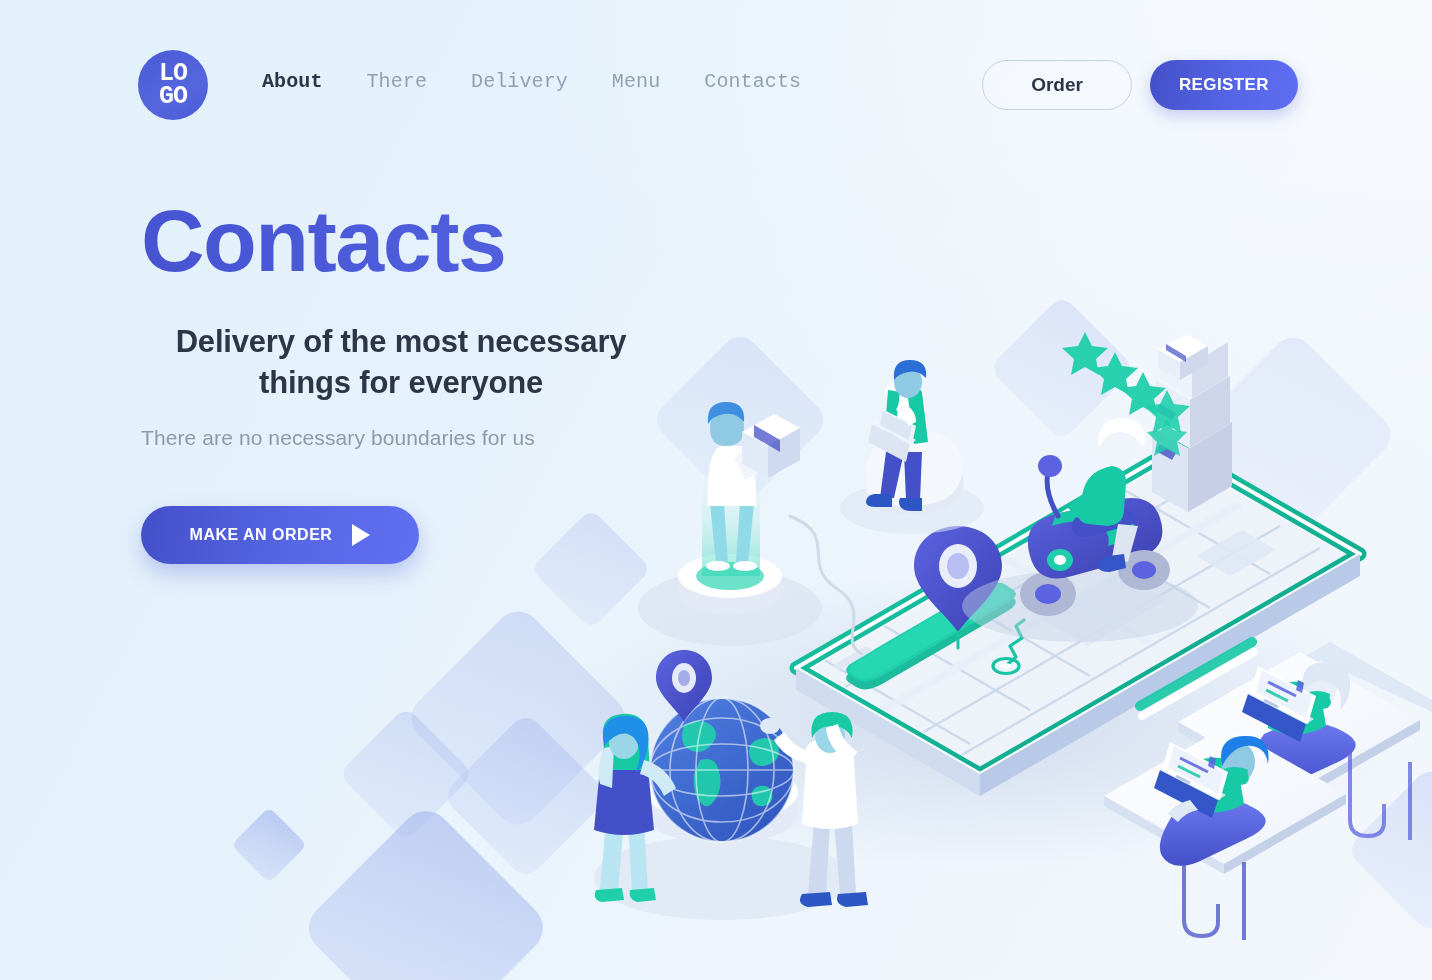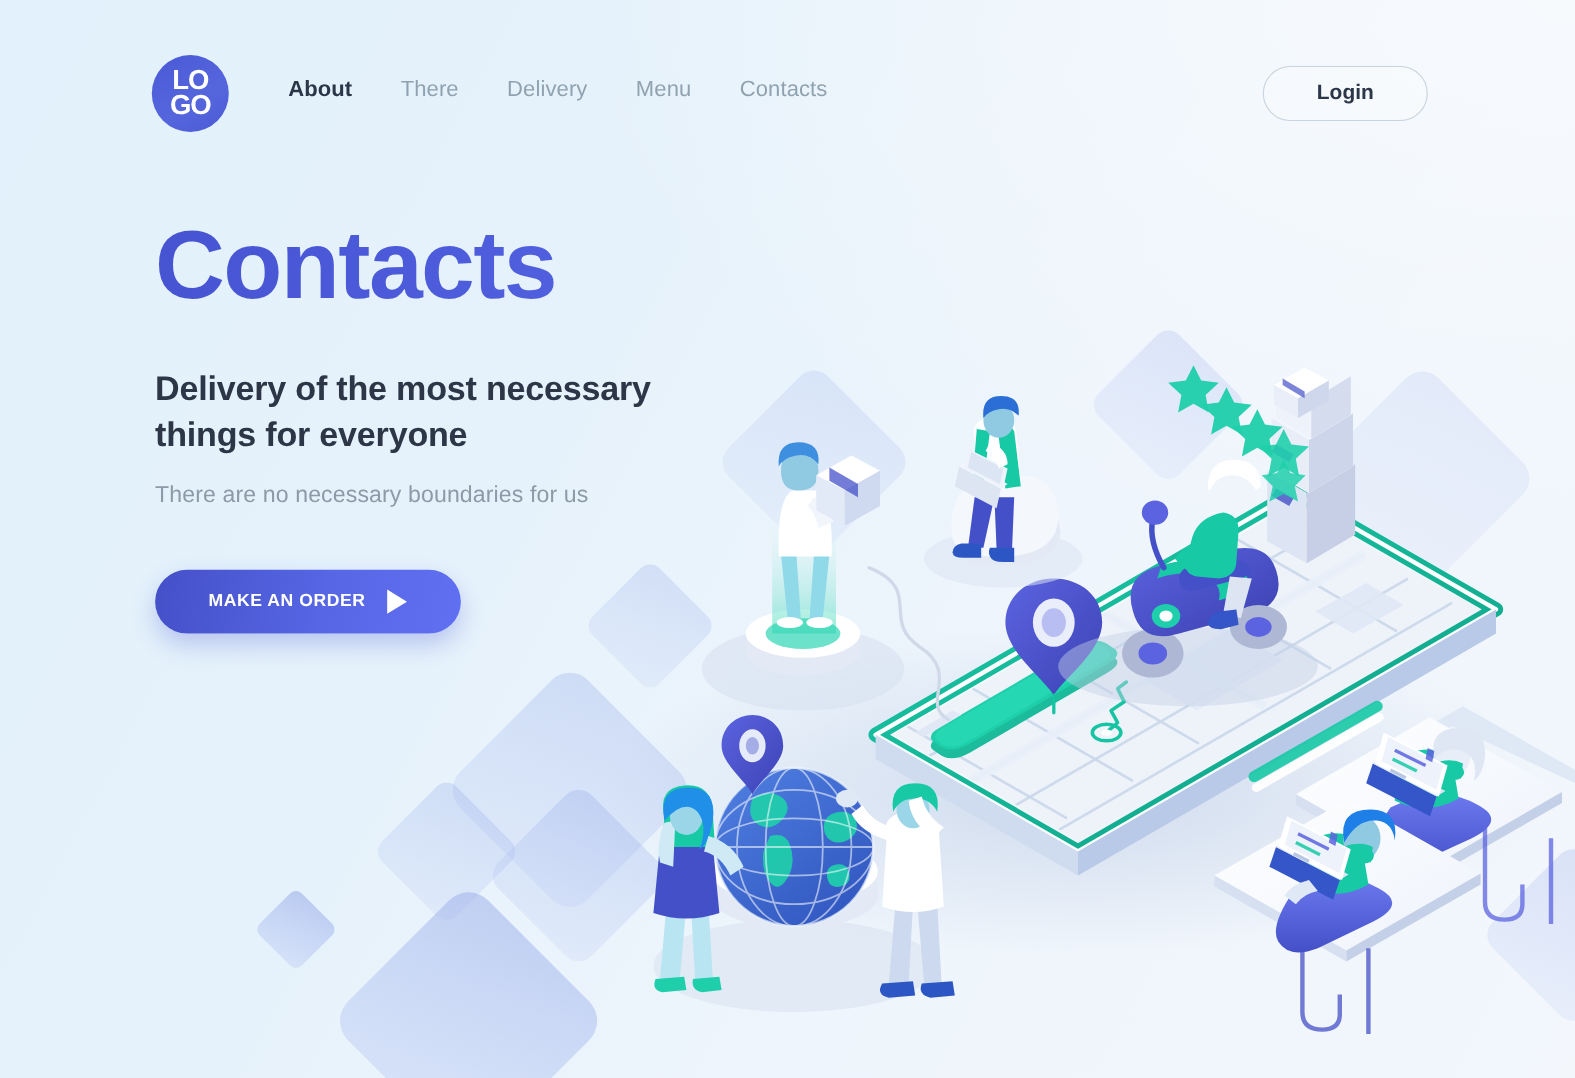--- a/index.html
+++ b/index.html
@@ -25,35 +25,35 @@
     border-radius:14%;
     transform:rotate(45deg);
     background:linear-gradient(160deg,#8fa4e6 0%,#aabcf0 45%,#c6d3f5 100%);
   }
 
   
   header {
     position:absolute; top:0; left:0; right:0; height:170px;
     display:flex; align-items:flex-start; z-index:40;
   }
-  .logo-wrap { position:absolute; left:138px; top:50px; width:70px; height:70px; }
+  .logo-wrap { position:absolute; left:138px; top:50px; width:70px; height:70px;font-family:Liberation Mono, monospace; }
   .logo-circle {
     position:absolute; inset:0; border-radius:50%;
     background:linear-gradient(150deg,#4a5ad6 0%,#5566dd 60%,#4a5ad6 100%);
   }
   .logo-txt {
     position:absolute; inset:0;
     display:flex; flex-direction:column;
     align-items:center; justify-content:center;
     color:#fff; font-weight:bold; letter-spacing:-1px;
     font-size:25px; line-height:0.92;
   }
   .logo-txt span { display:block; }
 
-  nav { position:absolute; left:262px; top:70px; display:flex; align-items:center; }
+  nav { position:absolute; left:262px; top:70px; display:flex; align-items:center;font-family:Liberation Mono, monospace; }
   .nav-item {
     font-size:20px; color:#90a2b0; margin-right:44px;
     cursor:pointer; white-space:nowrap; letter-spacing:.1px;
   }
   .nav-item.active { color:#2b3648; font-weight:bold; }
 
   .auth { position:absolute; right:134px; top:60px; display:flex; align-items:center; gap:18px; }
   .btn-login {
     width:150px; height:50px; border-radius:26px;
     border:1px solid #c7d3de; background:rgba(255,255,255,.22);
@@ -69,22 +69,22 @@
   }
 
   
   .hero { position:absolute; left:141px; top:196px; width:620px; z-index:30; }
   .hero h1 {
     font-size:88px; line-height:1.02; font-weight:bold; letter-spacing:-1.5px;
     background:linear-gradient(95deg,#4654d2 0%,#5767e6 100%);
     -webkit-background-clip:text; background-clip:text; color:transparent;
   }
   .hero h2 {
-    margin-top:48px; font-size:31px; line-height:1.32;
-    font-weight:bold; color:#2c3647; max-width:520px; letter-spacing:-.2px;
+    margin-top:36px; font-size:31px; line-height:1.32;
+    font-weight:bold; color:#2c3647; max-width:520px; letter-spacing:-.2px;text-align:center;
   }
   .hero p { margin-top:22px; font-size:21px; color:#8d9aa7; letter-spacing:.1px; }
   .btn-order {
     margin-top:56px; width:278px; height:58px; border-radius:30px;
     background:linear-gradient(100deg,#4450c8 0%,#5666e4 55%,#6070f2 100%);
     color:#fff; font-size:16px; font-weight:bold; letter-spacing:.5px;
     display:flex; align-items:center; justify-content:center; gap:20px;
     cursor:pointer; box-shadow:0 10px 22px rgba(76,92,214,.3);
   }
   .play-tri {
@@ -133,21 +133,22 @@
 
     <nav>
       <div class="nav-item active">About</div>
       <div class="nav-item">There</div>
       <div class="nav-item">Delivery</div>
       <div class="nav-item">Menu</div>
       <div class="nav-item">Contacts</div>
     </nav>
 
     <div class="auth">
-      <div class="btn-login">Login</div>
+      <div class="btn-login">Order</div>
+      <div class="btn-register">REGISTER</div>
     </div>
   </header>
 
   <section class="hero">
     <h1>Contacts</h1>
     <h2>Delivery of the most necessary things for everyone</h2>
     <p>There are no necessary boundaries for us</p>
     <div class="btn-order">
       <span>MAKE AN ORDER</span>
       <span class="play-tri"></span>

